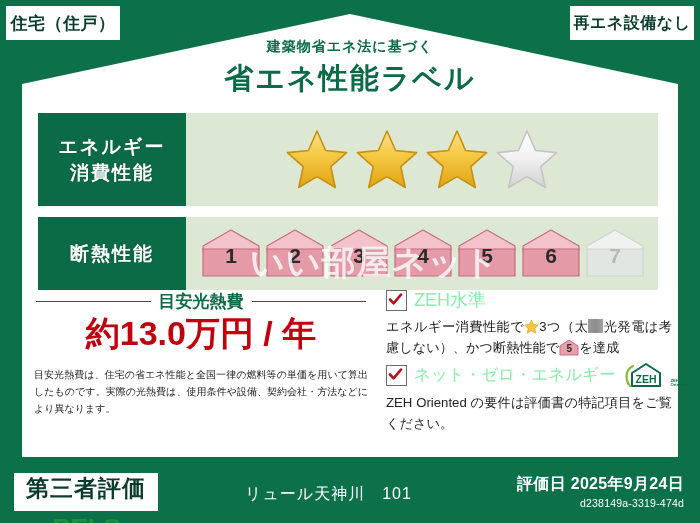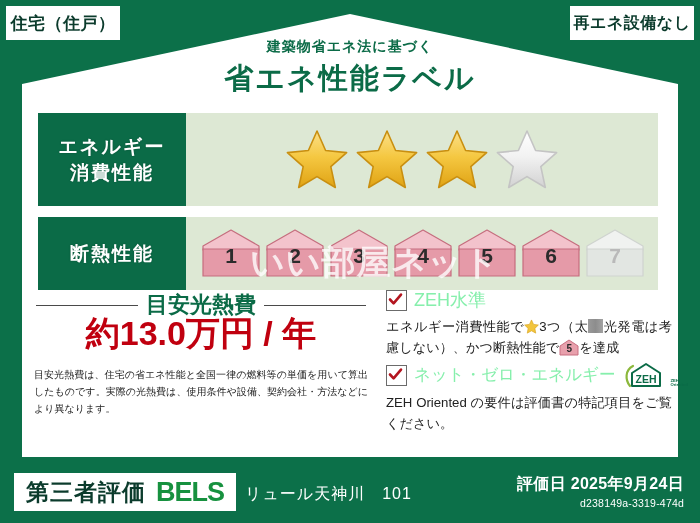--- a/index.html
+++ b/index.html
@@ -62,21 +62,21 @@
   
   .watermark{
     position:absolute;left:250px;top:240px;width:300px;
     font-size:34px;font-weight:bold;color:rgba(255,255,255,.78);
     letter-spacing:1px;pointer-events:none;white-space:nowrap;
   }
   
   .cost-head{
     position:absolute;left:36px;top:290px;width:330px;
     display:flex;align-items:center;gap:8px;color:#0b6b47;
-    font-size:22px;font-weight:bold;
+    font-size:17px;font-weight:bold;
   }
   .cost-head .rule{flex:1;height:1px;background:#4a4a4a;}
   .cost-amount{
     position:absolute;left:36px;top:311px;width:330px;text-align:center;
     color:#c0000f;font-size:34px;font-weight:bold;letter-spacing:0px;
   }
   .cost-note{
     position:absolute;left:34px;top:366px;width:334px;
     color:#222;font-size:10px;line-height:1.72;text-align:justify;
   }
@@ -107,21 +107,21 @@
     display:inline-block;width:15px;height:14px;vertical-align:-2px;
     background:linear-gradient(90deg,#9a9a9a,#8d8d8d,#a2a2a2);
   }
   .zeh-logo{
     display:inline-flex;align-items:flex-end;gap:2px;vertical-align:-6px;margin-left:2px;
   }
   .zeh-logo .tiny{font-size:4.2px;line-height:1.1;color:#0b6b47;font-weight:bold;}
   
   .bels-box{
     position:absolute;left:14px;bottom:12px;height:38px;background:#ffffff;
-    display:flex;align-items:center;padding:0 12px;gap:10px;
+    display:flex;align-items:center;padding:0 12px;gap:10px;flex-direction:column;
   }
   .bels-jp{color:#0b3b2c;font-size:23px;font-weight:bold;letter-spacing:1px;}
   .bels-en{color:#17913f;font-size:27px;font-weight:bold;letter-spacing:-1px;}
   .bottom-name{
     position:absolute;left:245px;bottom:18px;color:#ffffff;font-size:16px;
     letter-spacing:1px;
   }
   .bottom-right{
     position:absolute;right:16px;bottom:14px;text-align:right;color:#ffffff;
   }

